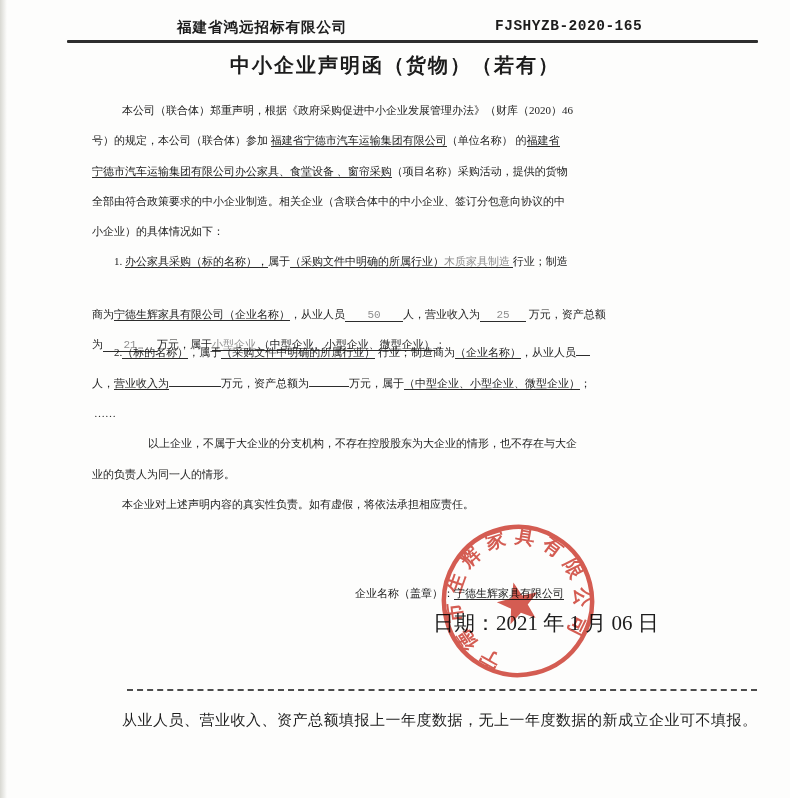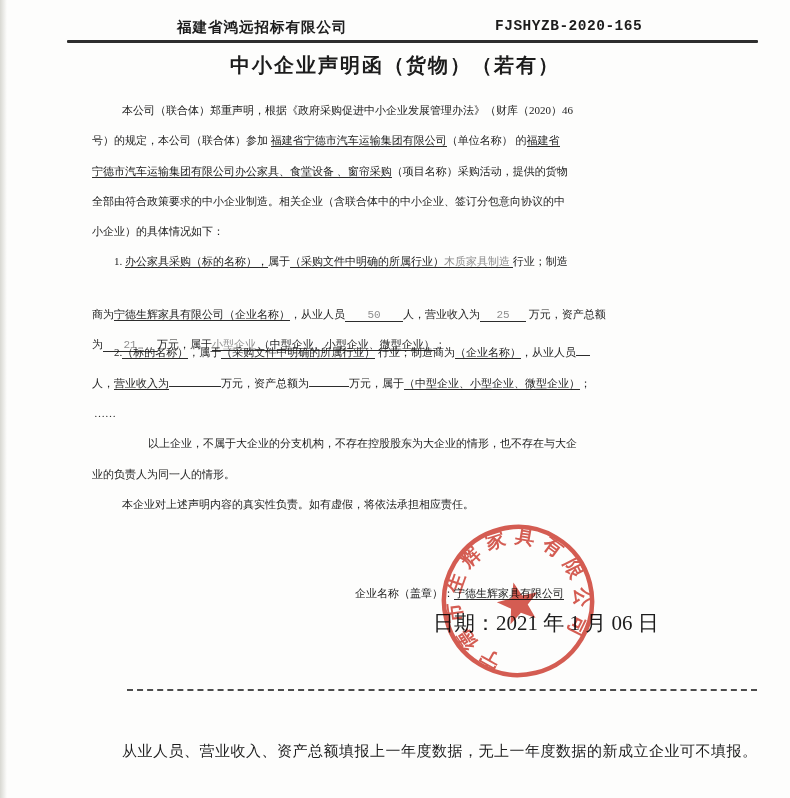--- a/index.html
+++ b/index.html
@@ -24,21 +24,21 @@
   .u{border-bottom:1.5px solid #2c2c2c;}
   .fill{color:#8e8e8e;margin-top:32px;}
   .blank{display:inline-block;text-align:center;vertical-align:baseline;line-height:1.1;font-family:Liberation Mono, monospace;}
   
   .sig-line{position:absolute;left:355px;top:582px;font-size:11px;line-height:22px;white-space:nowrap;}
   .date-line{position:absolute;left:433px;top:612px;font-size:21px;line-height:22px;white-space:nowrap;}
   
   .seal{position:absolute;left:425px;top:508px;mix-blend-mode:multiply;pointer-events:none;}
   
   .dashed-rule{position:absolute;left:127px;top:689px;width:630px;border-top:2px dashed #4d4d4d;}
-  .footer-note{position:absolute;left:122px;top:711px;font-size:15px;letter-spacing:0.5px;white-space:nowrap;margin-top:31px;}
+  .footer-note{position:absolute;left:122px;top:711px;font-size:15px;letter-spacing:0.5px;white-space:nowrap;}
 </style>
 </head>
 <body>
 
 <div class="scan-edge"></div>
 
 <div class="hdr-left">福建省鸿远招标有限公司</div>
 <div class="hdr-right">FJSHYZB-2020-165</div>
 <div class="hdr-rule"></div>
 

